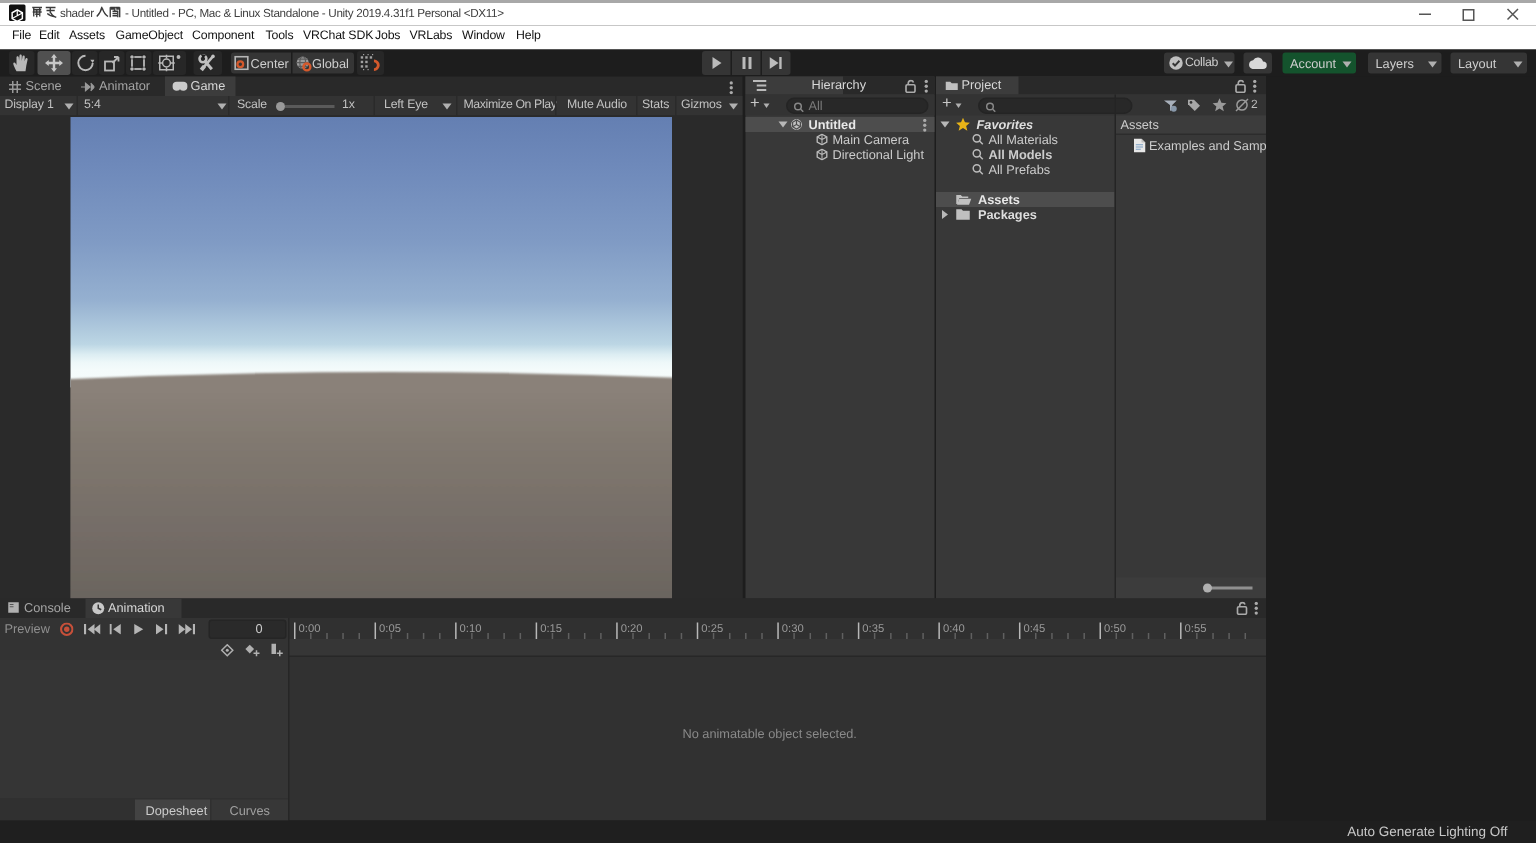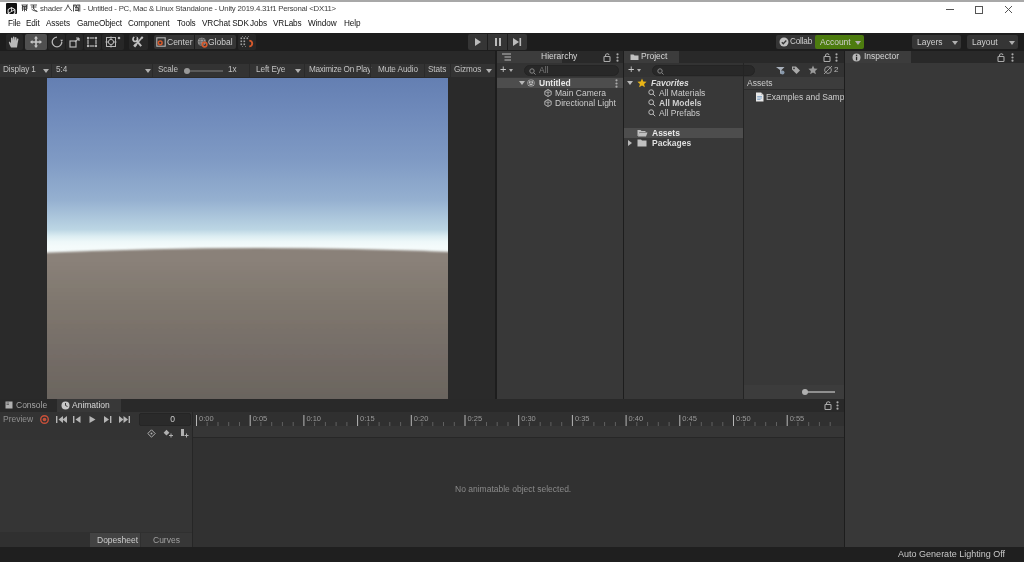--- a/index.html
+++ b/index.html
@@ -166,37 +166,57 @@
       <div class="tx" style="left:14px;top:2px;font-size:8.2px;letter-spacing:-0.2px;color:#cfcfcf;">Collab</div>
       <div class="abs" style="left:40px;top:6px;width:0;height:0;border-left:3px solid transparent;border-right:3px solid transparent;border-top:4px solid #b0b0b0;"></div>
     </div>
 
     <div class="abs" style="left:829px;top:2px;width:19px;height:14px;background:#353535;border-radius:2px;">
       <svg class="abs" style="left:3px;top:3px;" width="13" height="8" viewBox="0 0 13 8">
           <path d="M3 8 a3 3 0 0 1 .4-5.9 A3.6 3.6 0 0 1 10 3 a2.5 2.5 0 0 1 0 5 Z" fill="#d8d8d8"></path>
         </svg>
     </div>
 
-    <div class="abs" style="left:815px;top:2px;width:49px;height:14px;background:#4d7c0f;border-radius:2px;">
+    <div class="abs" style="left:855px;top:2px;width:49px;height:14px;background:#14532d;border-radius:2px;">
       <div class="tx" style="left:5px;top:2px;font-size:8.5px;color:#cfcfcf;">Account</div>
       <div class="abs" style="left:40px;top:6px;width:0;height:0;border-left:3px solid transparent;border-right:3px solid transparent;border-top:4px solid #b0b0b0;"></div>
     </div>
 
     <div class="abs" style="left:912px;top:2px;width:49px;height:14px;background:#353535;border-radius:2px;">
       <div class="tx" style="left:5px;top:2px;font-size:8.5px;color:#cfcfcf;">Layers</div>
       <div class="abs" style="left:40px;top:6px;width:0;height:0;border-left:3px solid transparent;border-right:3px solid transparent;border-top:4px solid #b0b0b0;"></div>
     </div>
 
     <div class="abs" style="left:967px;top:2px;width:51px;height:14px;background:#353535;border-radius:2px;">
       <div class="tx" style="left:5px;top:2px;font-size:8.5px;color:#cfcfcf;">Layout</div>
       <div class="abs" style="left:42px;top:6px;width:0;height:0;border-left:3px solid transparent;border-right:3px solid transparent;border-top:4px solid #b0b0b0;"></div>
     </div>
   </div>
 
   <div class="abs" id="gamepanel" style="left:0;top:51px;width:495px;height:348px;background:#292929;">
+    <div class="abs" id="gametabs" style="left:0;top:0;width:495px;height:13px;">
+      <svg class="abs" style="left:6px;top:3px;" width="8" height="8" viewBox="0 0 8 8">
+          <path d="M0 2.5 H8 M0 5.5 H8 M2.5 0 V8 M5.5 0 V8" stroke="#999" stroke-width="1"></path>
+        </svg>
+      <div class="tx" style="left:17px;top:1px;font-size:8.5px;color:#a5a5a5;">Scene</div>
+      <svg class="abs" style="left:54px;top:3px;" width="9" height="8" viewBox="0 0 9 8">
+          <path d="M0 4 H3 M3 1.5 L6 4 L3 6.5 Z M6.5 1.5 L9 4 L6.5 6.5" fill="#999" stroke="#999" stroke-width="0.8"></path>
+        </svg>
+      <div class="tx" style="left:66px;top:1px;font-size:8.5px;color:#a5a5a5;">Animator</div>
+      <div class="abs" style="left:110px;top:0;width:47px;height:13px;background:#3c3c3c;"></div>
+      <svg class="abs" style="left:115px;top:3px;" width="10" height="7" viewBox="0 0 10 7">
+          <path d="M2.8 0.5 H7.2 A2.7 2.7 0 0 1 7.2 6.5 A2.7 2.7 0 0 1 4.6 4.8 H5.4 A2.7 2.7 0 0 1 2.8 6.5 A2.7 2.7 0 0 1 2.8 0.5 Z" fill="#ccc"></path>
+        </svg>
+      <div class="tx" style="left:127px;top:1px;font-size:8.5px;color:#d8d8d8;">Game</div>
+      <svg class="abs" style="left:486px;top:3px;" width="3" height="9" viewBox="0 0 3 9">
+          <circle cx="1.5" cy="1.3" r="1.1" fill="#aaa"></circle>
+          <circle cx="1.5" cy="4.5" r="1.1" fill="#aaa"></circle>
+          <circle cx="1.5" cy="7.7" r="1.1" fill="#aaa"></circle>
+        </svg>
+    </div>
     <div class="abs" id="gamebar" style="left:0;top:13px;width:495px;height:13px;background:#333333;">
       <div class="tx" style="left:3px;top:1px;font-size:8.2px;letter-spacing:-0.1px;color:#c2c2c2;">Display 1</div>
       <div class="abs" style="left:43px;top:5px;width:0;height:0;border-left:3px solid transparent;border-right:3px solid transparent;border-top:4px solid #b0b0b0;"></div>
       <div class="abs" style="left:51px;top:0;width:1px;height:13px;background:#2a2a2a;"></div>
       <div class="tx" style="left:56px;top:1px;font-size:8.2px;letter-spacing:-0.1px;color:#c2c2c2;">5:4</div>
       <div class="abs" style="left:145px;top:5px;width:0;height:0;border-left:3px solid transparent;border-right:3px solid transparent;border-top:4px solid #b0b0b0;"></div>
       <div class="abs" style="left:152px;top:0;width:1px;height:13px;background:#2a2a2a;"></div>
       <div class="tx" style="left:158px;top:1px;font-size:8.2px;letter-spacing:-0.1px;color:#c2c2c2;">Scale</div>
       <circle class="abs" style="left:184px;top:4px;width:6px;height:6px;border-radius:50%;background:#999;"></circle>
       <div class="abs" style="left:190px;top:6px;width:33px;height:2px;background:#5a5a5a;"></div>
@@ -393,40 +413,20 @@
         </svg>
       <div class="tx" style="left:22px;top:1px;font-size:8.5px;color:#cccccc;">Examples and Sample</div>
     </div>
 
     <div class="abs" style="left:120px;top:334px;width:100px;height:14px;background:#3c3c3c;">
       <div class="abs" style="left:60px;top:6px;width:31px;height:2px;background:#909090;"></div>
       <div class="abs" style="left:58px;top:4px;width:6px;height:6px;border-radius:50%;background:#b0b0b0;"></div>
     </div>
   </div>
 
-  <div class="abs" id="inspector" style="left:845px;top:51px;width:179px;height:496px;background:#383838;">
-    <div class="abs" style="left:0;top:0;width:179px;height:12px;background:#292929;">
-      <div class="abs" style="left:0;top:0;width:66px;height:12px;background:#3c3c3c;"></div>
-      <svg class="abs" style="left:7px;top:2px;" width="9" height="9" viewBox="0 0 9 9">
-          <circle cx="4.5" cy="4.5" r="4" fill="#b8b8b8"></circle>
-          <rect x="3.9" y="1.7" width="1.3" height="1.3" fill="#292929"></rect>
-          <rect x="3.9" y="3.7" width="1.3" height="3.6" fill="#292929"></rect>
-        </svg>
-      <div class="tx" style="left:19px;top:0px;font-size:8.5px;color:#d8d8d8;">Inspector</div>
-      <svg class="abs" style="left:152px;top:2px;" width="8" height="9" viewBox="0 0 8 9">
-          <rect x="1" y="3.5" width="6" height="5" rx="0.8" fill="none" stroke="#aaa" stroke-width="1.1"></rect>
-          <path d="M2.5 3.5 V2.4 A1.8 1.8 0 0 1 6 2" fill="none" stroke="#aaa" stroke-width="1.1"></path>
-        </svg>
-      <svg class="abs" style="left:166px;top:2px;" width="3" height="9" viewBox="0 0 3 9">
-          <circle cx="1.5" cy="1.3" r="1.1" fill="#aaa"></circle>
-          <circle cx="1.5" cy="4.5" r="1.1" fill="#aaa"></circle>
-          <circle cx="1.5" cy="7.7" r="1.1" fill="#aaa"></circle>
-        </svg>
-    </div>
-  </div>
 
   <div class="abs" id="animpanel" style="left:0;top:399px;width:844px;height:148px;background:#313131;">
 
     <div class="abs" style="left:0;top:0;width:844px;height:13px;background:#292929;">
       <svg class="abs" style="left:5px;top:2px;" width="8" height="8" viewBox="0 0 8 8">
           <rect x="0.5" y="0.5" width="7" height="7" fill="#b0b0b0"></rect>
           <path d="M1.5 2 H4 M1.5 3.5 H4" stroke="#555" stroke-width="0.8"></path>
         </svg>
       <div class="tx" style="left:16px;top:1px;font-size:8.5px;color:#a5a5a5;">Console</div>
       <div class="abs" style="left:57px;top:0;width:64px;height:13px;background:#383838;"></div>

